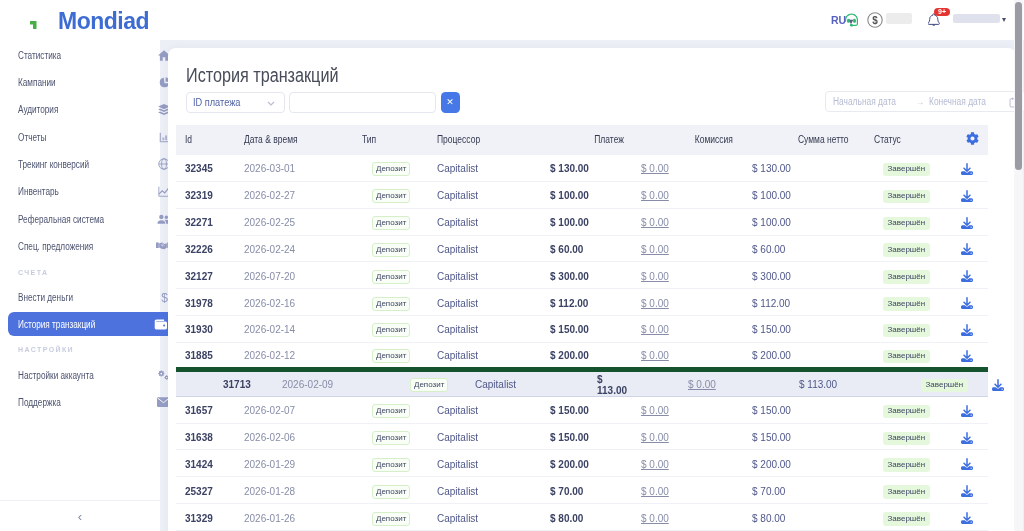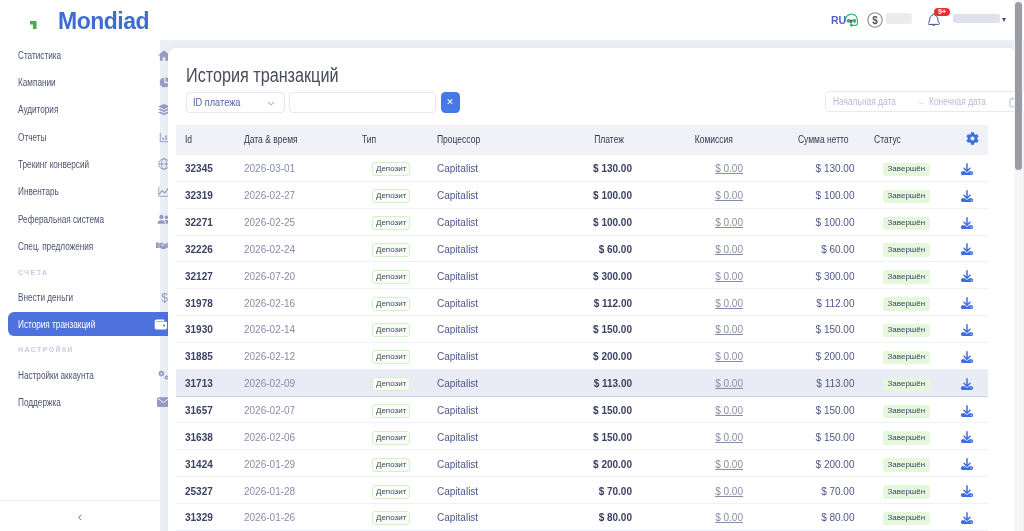--- a/index.html
+++ b/index.html
@@ -36,30 +36,30 @@
 .fdate .d1 { position:absolute; left:7px; }
 .fdate .arr { position:absolute; left:90px; color:#c3c7da; }
 .fdate .d2 { position:absolute; left:103px; }
 .fdate svg { position:absolute; right:5px; top:4.5px; }
 table { position:absolute; left:8px; top:76.5px; width:812px; border-collapse:collapse; table-layout:fixed; }
 th { background:#f1f2f7; height:30px; font-size:10px; color:#343950; font-weight:normal; text-align:left; padding:0 0 0 9px; }
 th .hx { display:inline-block; transform:scaleX(0.85); transform-origin:left center; }
 th.r .hx { transform-origin:right center; }
 th.r { text-align:right; padding:0 17px 0 0; }
 td { height:26.857px; border-bottom:1px solid #f0f1f6; font-size:10px; padding:2px 0 0 9px; }
-td.r { text-align:right; padding:2px 9px 0 0; }
+td.r { padding:2px 9px 0 0; }
 .id { font-weight:bold; color:#3b4263; }
 .dt { color:#878da8; }
 .cap { color:#4f578a; }
 .pay { font-weight:bold; color:#3b4263; }
 .com { color:#878da8;text-decoration:underline; }
 .net { color:#4f578a; }
 .bdg1 { display:inline-block; margin-left:10px; font-size:8px; line-height:8px; color:#3f4766; background:#f9fef6; border:1px solid #d5efc9; border-radius:3px; padding:2px 3px; }
 .bdg2 { display:inline-block; margin-left:10px; font-size:8px; line-height:8.5px; color:#3f4766; background:#e5f8db; border-radius:3px; padding:2.5px 5px; }
-tr.hl td { background:#e9ecf4; border-top:1px solid #14532d; border-bottom:1px solid #ced5e8; }
+tr.hl td { background:#e9ecf4; border-top:5px solid #14532d; border-bottom:1px solid #ced5e8;padding-left:47px; }
 td.ic { text-align:center; padding:0; }
 td.ic svg { position:relative; top:2px; }
 .bdg1,.bdg2 { position:relative; top:0.5px; }
 th.ic { text-align:right; padding:0 9px 0 0; }
 .sbar { position:absolute; right:1px; top:0; width:9px; height:531px; background:#f6f6f8; z-index:9; }
 .sthumb { position:absolute; left:1px; top:2px; width:7px; height:168px; background:#9b9ca3; border-radius:4px; }
 </style>
 </head>
 <body>
 <div class="content"></div>

